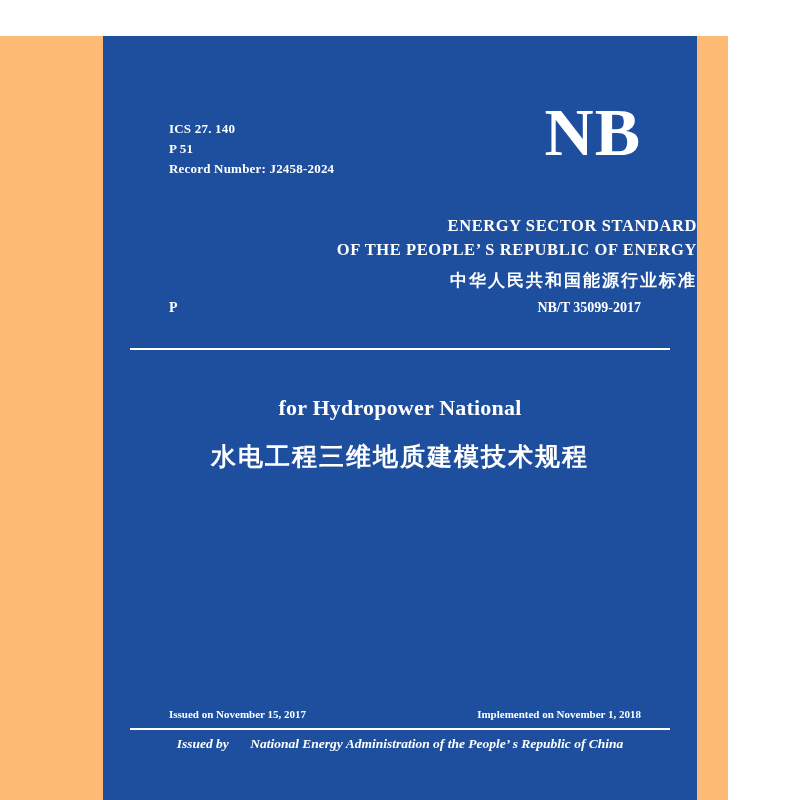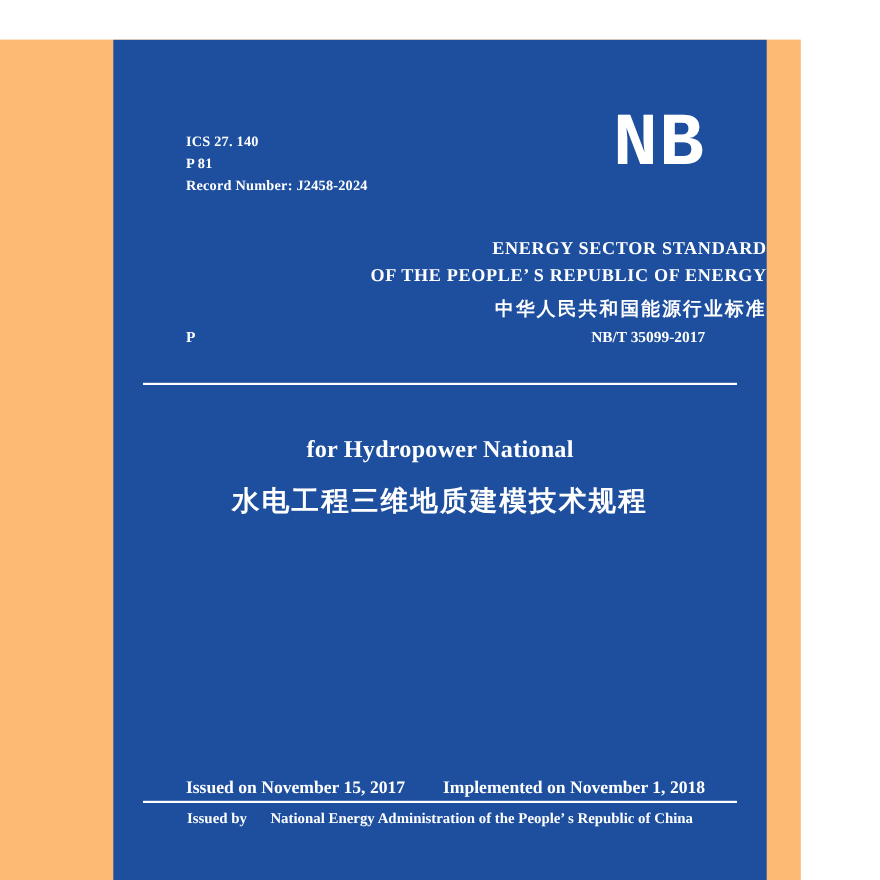--- a/index.html
+++ b/index.html
@@ -35,21 +35,21 @@
     line-height: 20px;
     letter-spacing: 0.2px;
   }
   .meta div { white-space: nowrap; }
 
   
   .nb-logo {
     position: absolute;
     right: 56px;
     top: 62px;
-    font-family: Liberation Mono, monospace;
+    font-family: Liberation Serif, serif;
     font-weight: bold;
     font-size: 68px;
     letter-spacing: 1px;
     line-height: 68px;
   }
 
   
   .hdr {
     position: absolute;
     left: 0;
@@ -125,44 +125,45 @@
 
   
   .dates {
     position: absolute;
     left: 66px;
     right: 56px;
     top: 672px;
     display: flex;
     justify-content: space-between;
     font-weight: bold;
-    font-size: 16px;
+    font-size: 11px;
   }
 
   
   .issuer {
     position: absolute;
     left: 0;
     right: 0;
     top: 700px;
     text-align: center;
     font-weight: bold;
     font-size: 13.5px;
+    font-style: italic;
   }
   .issuer .by { margin-right: 18px; }
 </style>
 </head>
 <body>
 
 <div class="page">
   <div class="cover">
 
     <div class="meta">
       <div>ICS 27. 140</div>
-      <div>P 81</div>
+      <div>P 51</div>
       <div>Record Number: J2458-2024</div>
     </div>
 
     <div class="nb-logo">NB</div>
 
     <div class="hdr">
       <div class="en1">ENERGY SECTOR STANDARD</div>
       <div class="en2">OF THE PEOPLE’ S REPUBLIC OF ENERGY</div>
       <div class="cn">中华人民共和国能源行业标准</div>
     </div>

